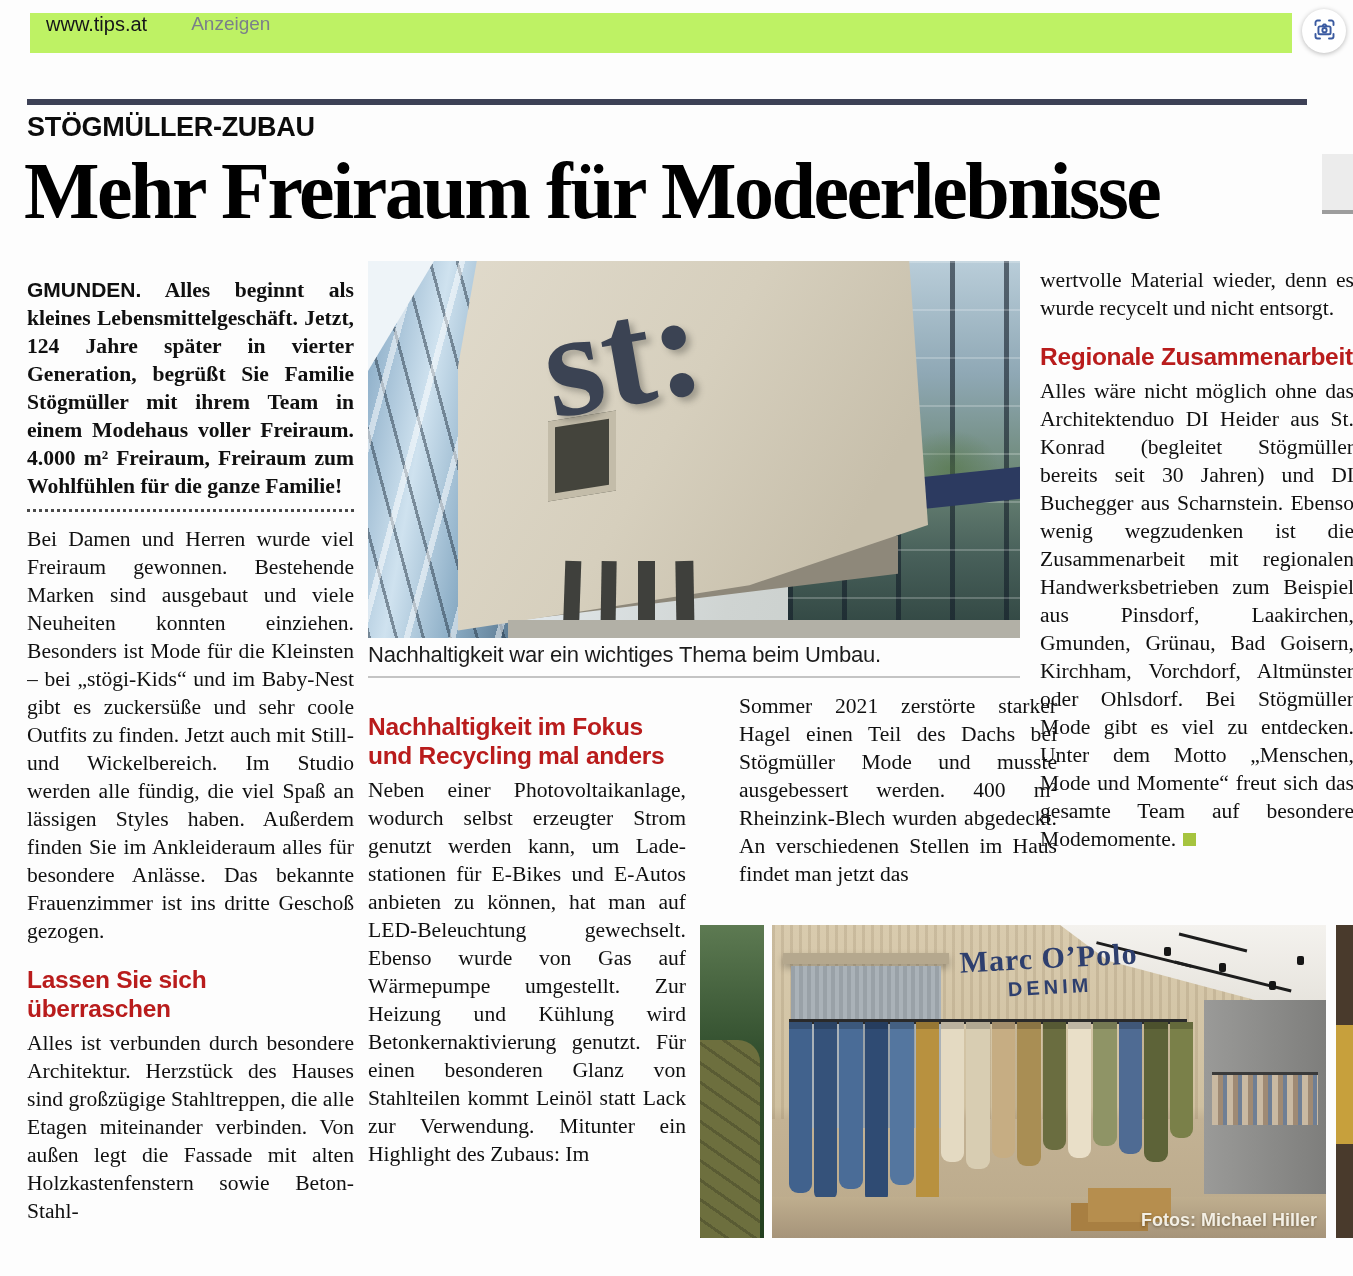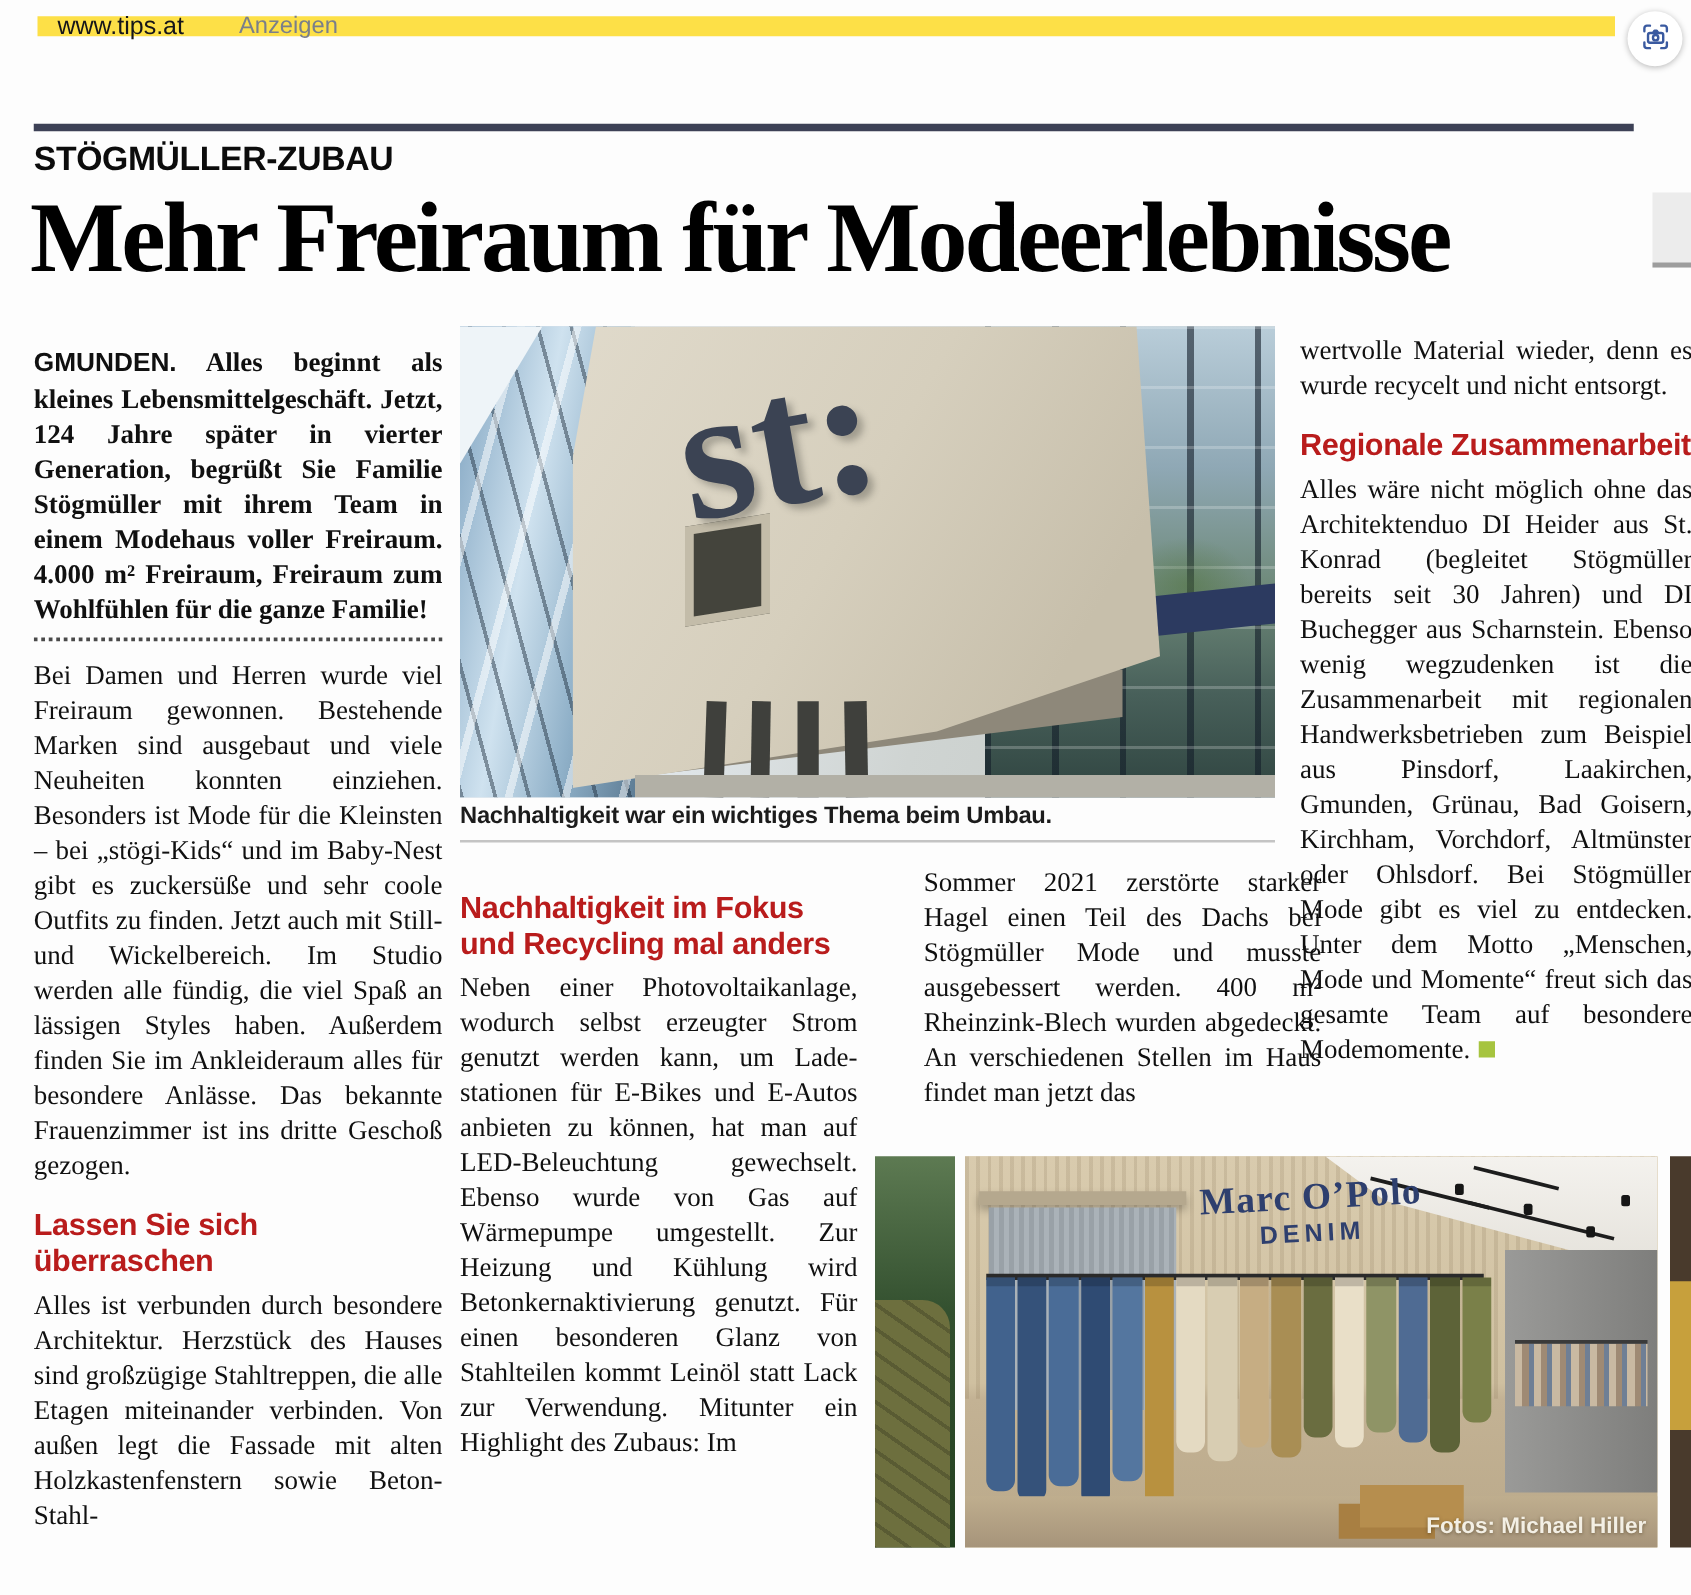--- a/index.html
+++ b/index.html
@@ -5,22 +5,22 @@
   * { margin:0; padding:0; box-sizing:border-box; }
   html,body { background:#ffffff; }
   .page {
     position:relative; width:1353px; height:1276px; margin:0 auto;
     background:#fdfdfd; overflow:hidden;
     font-family:"Liberation Serif", serif; color:#111;
   }
 
   
   .top-bar {
-    position:absolute; left:30px; top:13px; width:1262px; height:16px;
-    background:#fde047; display:flex; align-items:center; padding:0 16px;
+    position:absolute; left:30px; top:13px; width:1262px; height:40px;
+    background:#bef264; display:flex; align-items:flex-start; padding:0 16px;
   }
   .site-url { font-family:"Liberation Sans", sans-serif; font-size:20px; color:#15151a; }
   .brand    { margin-left:auto; font-family:"Liberation Sans", sans-serif; font-weight:700;
               font-size:27px; letter-spacing:.2px; color:#15151a; }
   .anzeigen { margin-left:44px; margin-right:4px; font-family:"Liberation Sans", sans-serif;
               font-size:19px; color:#7a7f8a; }
   .scan-btn {
     position:absolute; left:1302px; top:9px; width:44px; height:44px; border-radius:50%;
     background:#fff; box-shadow:0 1px 5px rgba(0,0,0,.28);
     display:flex; align-items:center; justify-content:center; cursor:pointer; border:none;
@@ -57,22 +57,22 @@
   .subhead {
     font-family:"Liberation Sans", sans-serif; font-weight:700; font-size:24.5px;
     line-height:29px; letter-spacing:-.3px; text-align:left; color:#b91c1c;
     margin:20px 0 6px;
   }
   .end-marker { display:inline-block; width:13px; height:13px; background:#a6c43f;
                 margin-left:7px; vertical-align:baseline; }
 
   
   .caption {
-    position:absolute; font-family:"Liberation Sans", sans-serif; font-weight:700;
-    font-size:19px; letter-spacing:-.2px; color:#1c1c1c; text-align:left;
+    position:absolute; font-family:"Liberation Sans", sans-serif; font-weight:400;
+    font-size:22px; letter-spacing:-.2px; color:#1c1c1c; text-align:left;
   }
   .caption1 { left:368px; top:642px; width:652px; padding-bottom:8px; border-bottom:2px solid #c4c4c4; }
   .caption2 { left:703px; top:1243px; width:650px; }
 
   
   .photo1 { position:absolute; left:368px; top:261px; width:652px; height:377px;
             overflow:hidden; background:#cfd9e2; }
   .p1-sky { position:absolute; inset:0;
             background:linear-gradient(105deg,#b9cfe3 0%,#e4ecf3 20%,#dfe5e8 36%,#cfd4d2 60%,#c4c9c6 100%); }
   .p1-glass-left { position:absolute; left:0; top:0; width:140px; height:100%;

